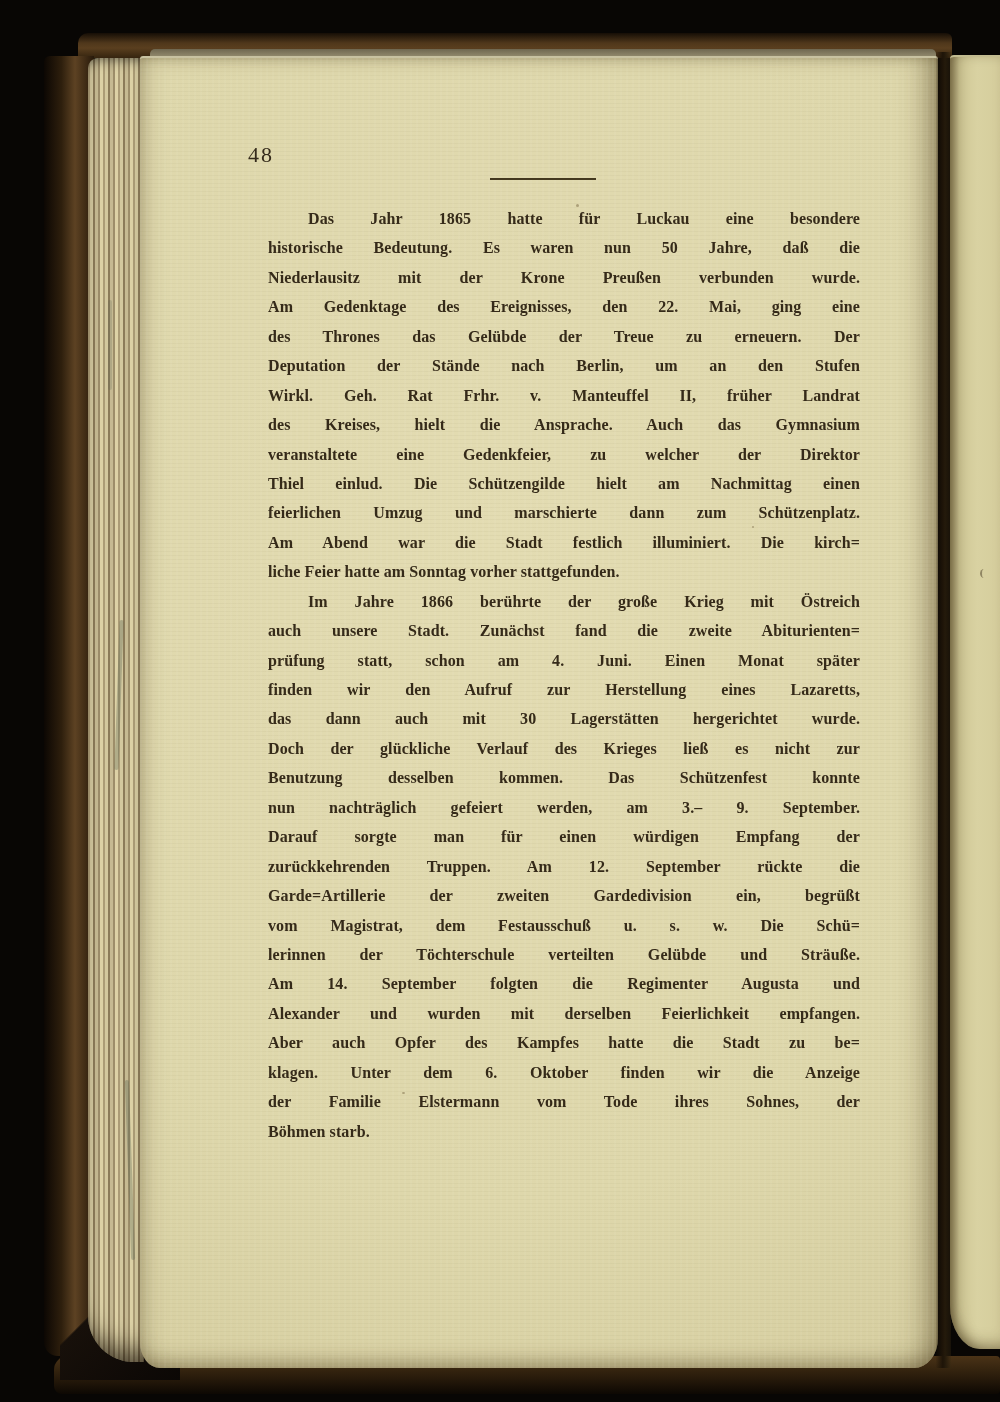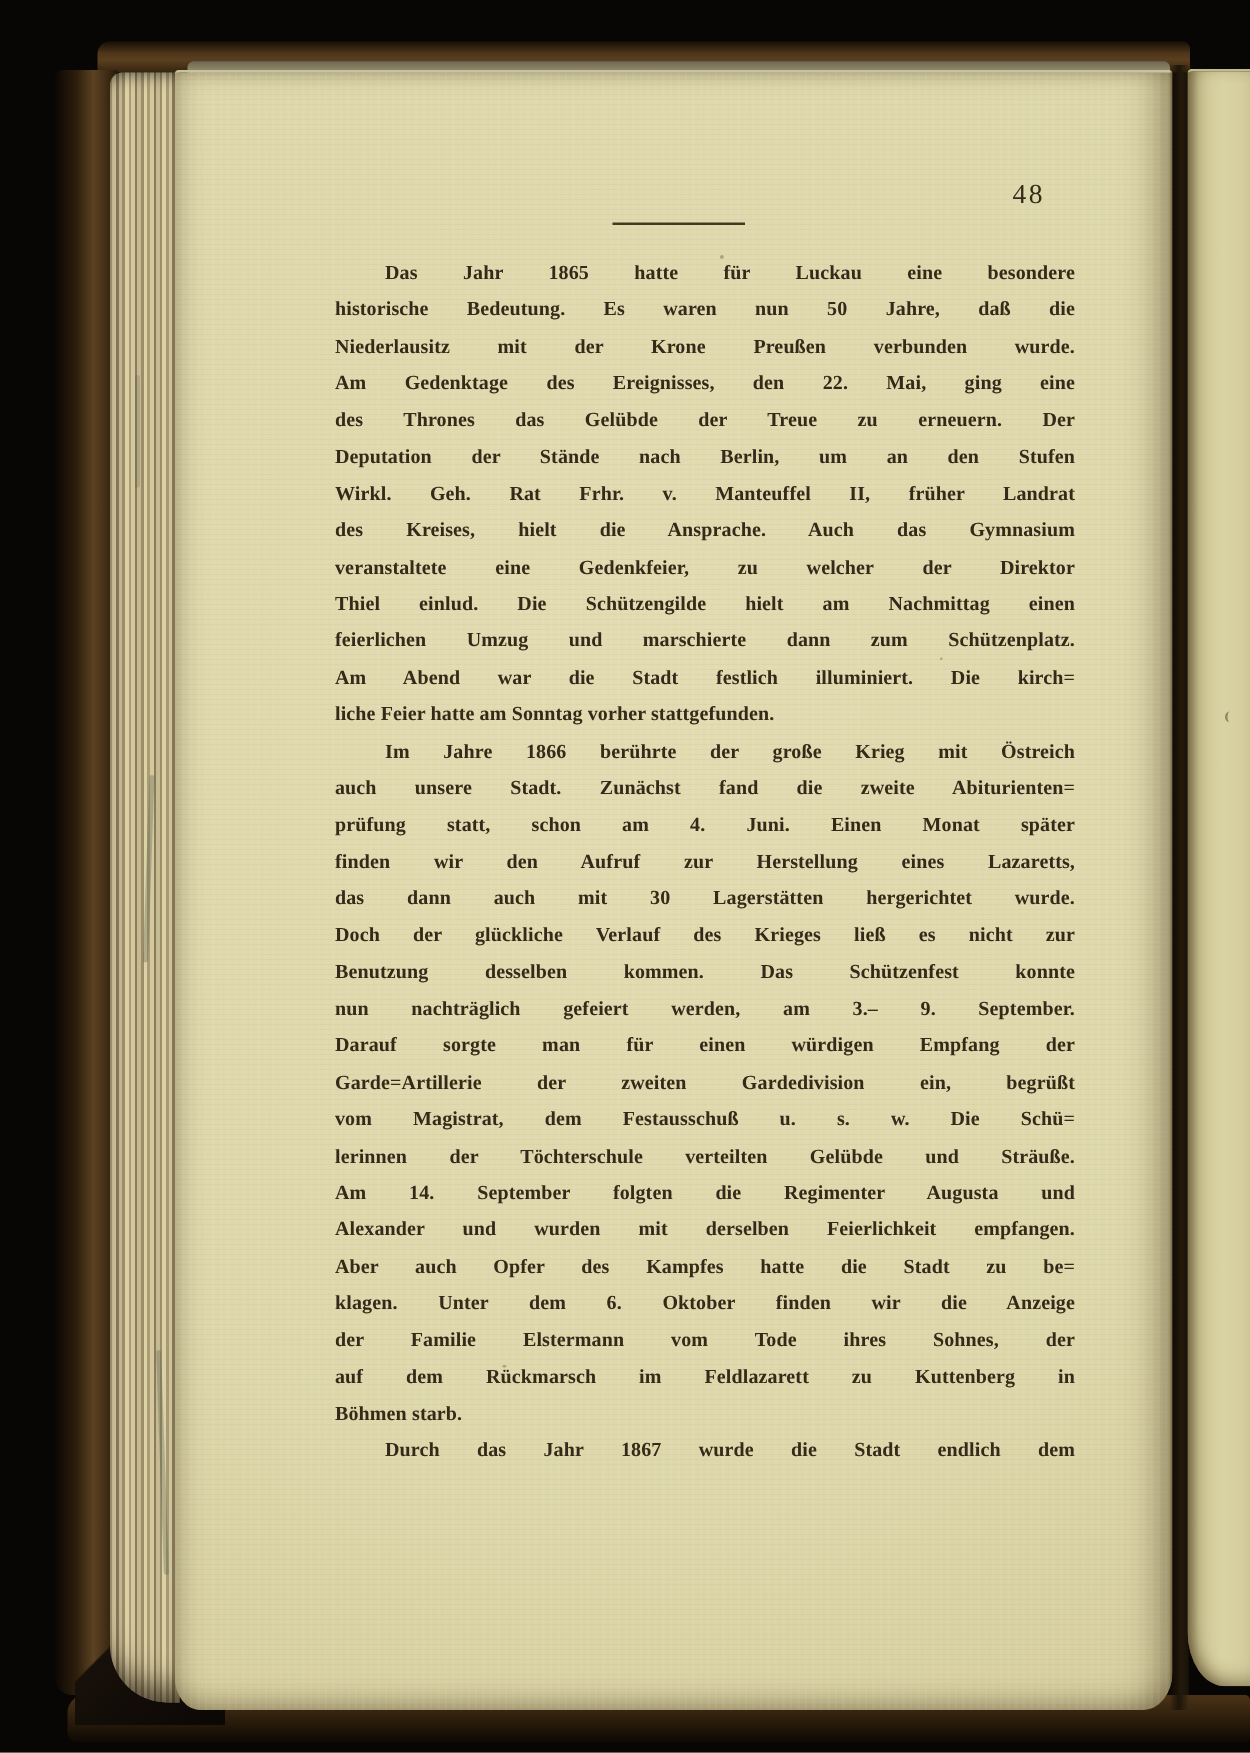--- a/index.html
+++ b/index.html
@@ -74,21 +74,21 @@
                repeating-linear-gradient(90deg,rgba(255,255,240,.05) 0 2px,rgba(0,0,0,0) 2px 6px);
     border-radius:inherit;
   }
   .foxing-speck{position:absolute;border-radius:50%;background:#6d5c38;opacity:.45;}
   .sp1{left:436px;top:146px;width:3px;height:3px;}
   .sp2{left:612px;top:468px;width:2px;height:2px;}
   .sp3{left:262px;top:1034px;width:3px;height:2px;}
 
   .page-number{
     position:absolute;left:108px;top:84px;width:588px;
-    text-align:right;font-size:22px;letter-spacing:2px;color:#352b1b;
+    text-align:left;font-size:22px;letter-spacing:2px;color:#352b1b;
   }
   .page-number-rule{
     position:absolute;left:350px;top:120px;width:106px;height:2px;
     background:#43381f;
   }
 
   .text-col{
     position:absolute;left:128px;top:146px;width:592px;
     color:#352a19;
   }
@@ -155,31 +155,30 @@
         <div class="line">liche Feier hatte am Sonntag vorher stattgefunden.</div>
         <div class="line indent just">Im Jahre 1866 berührte der große Krieg mit Östreich</div>
         <div class="line just">auch unsere Stadt. Zunächst fand die zweite Abiturienten=</div>
         <div class="line just">prüfung statt, schon am 4. Juni. Einen Monat später</div>
         <div class="line just">finden wir den Aufruf zur Herstellung eines Lazaretts,</div>
         <div class="line just">das dann auch mit 30 Lagerstätten hergerichtet wurde.</div>
         <div class="line just">Doch der glückliche Verlauf des Krieges ließ es nicht zur</div>
         <div class="line just">Benutzung desselben kommen. Das Schützenfest konnte</div>
         <div class="line just">nun nachträglich gefeiert werden, am 3.– 9. September.</div>
         <div class="line just">Darauf sorgte man für einen würdigen Empfang der</div>
+        <div class="line just">zurückkehrenden Truppen. Am 12. September rückte die</div>
         <div class="line just">Garde=Artillerie der zweiten Gardedivision ein, begrüßt</div>
         <div class="line just">vom Magistrat, dem Festausschuß u. s. w. Die Schü=</div>
         <div class="line just">lerinnen der Töchterschule verteilten Gelübde und Sträuße.</div>
         <div class="line just">Am 14. September folgten die Regimenter Augusta und</div>
         <div class="line just">Alexander und wurden mit derselben Feierlichkeit empfangen.</div>
         <div class="line just">Aber auch Opfer des Kampfes hatte die Stadt zu be=</div>
         <div class="line just">klagen. Unter dem 6. Oktober finden wir die Anzeige</div>
         <div class="line just">der Familie Elstermann vom Tode ihres Sohnes, der</div>
-        <div class="line just">auf dem Rückmarsch im Feldlazarett zu Kuttenberg in</div>
         <div class="line">Böhmen starb.</div>
-        <div class="line indent just">Durch das Jahr 1867 wurde die Stadt endlich dem</div>
       </div>
 
     <div class="foxing-speck sp1"></div>
     <div class="foxing-speck sp2"></div>
     <div class="foxing-speck sp3"></div>
   </div>
 
   <div class="gutter-shadow"></div>
 
   <div class="right-page">

